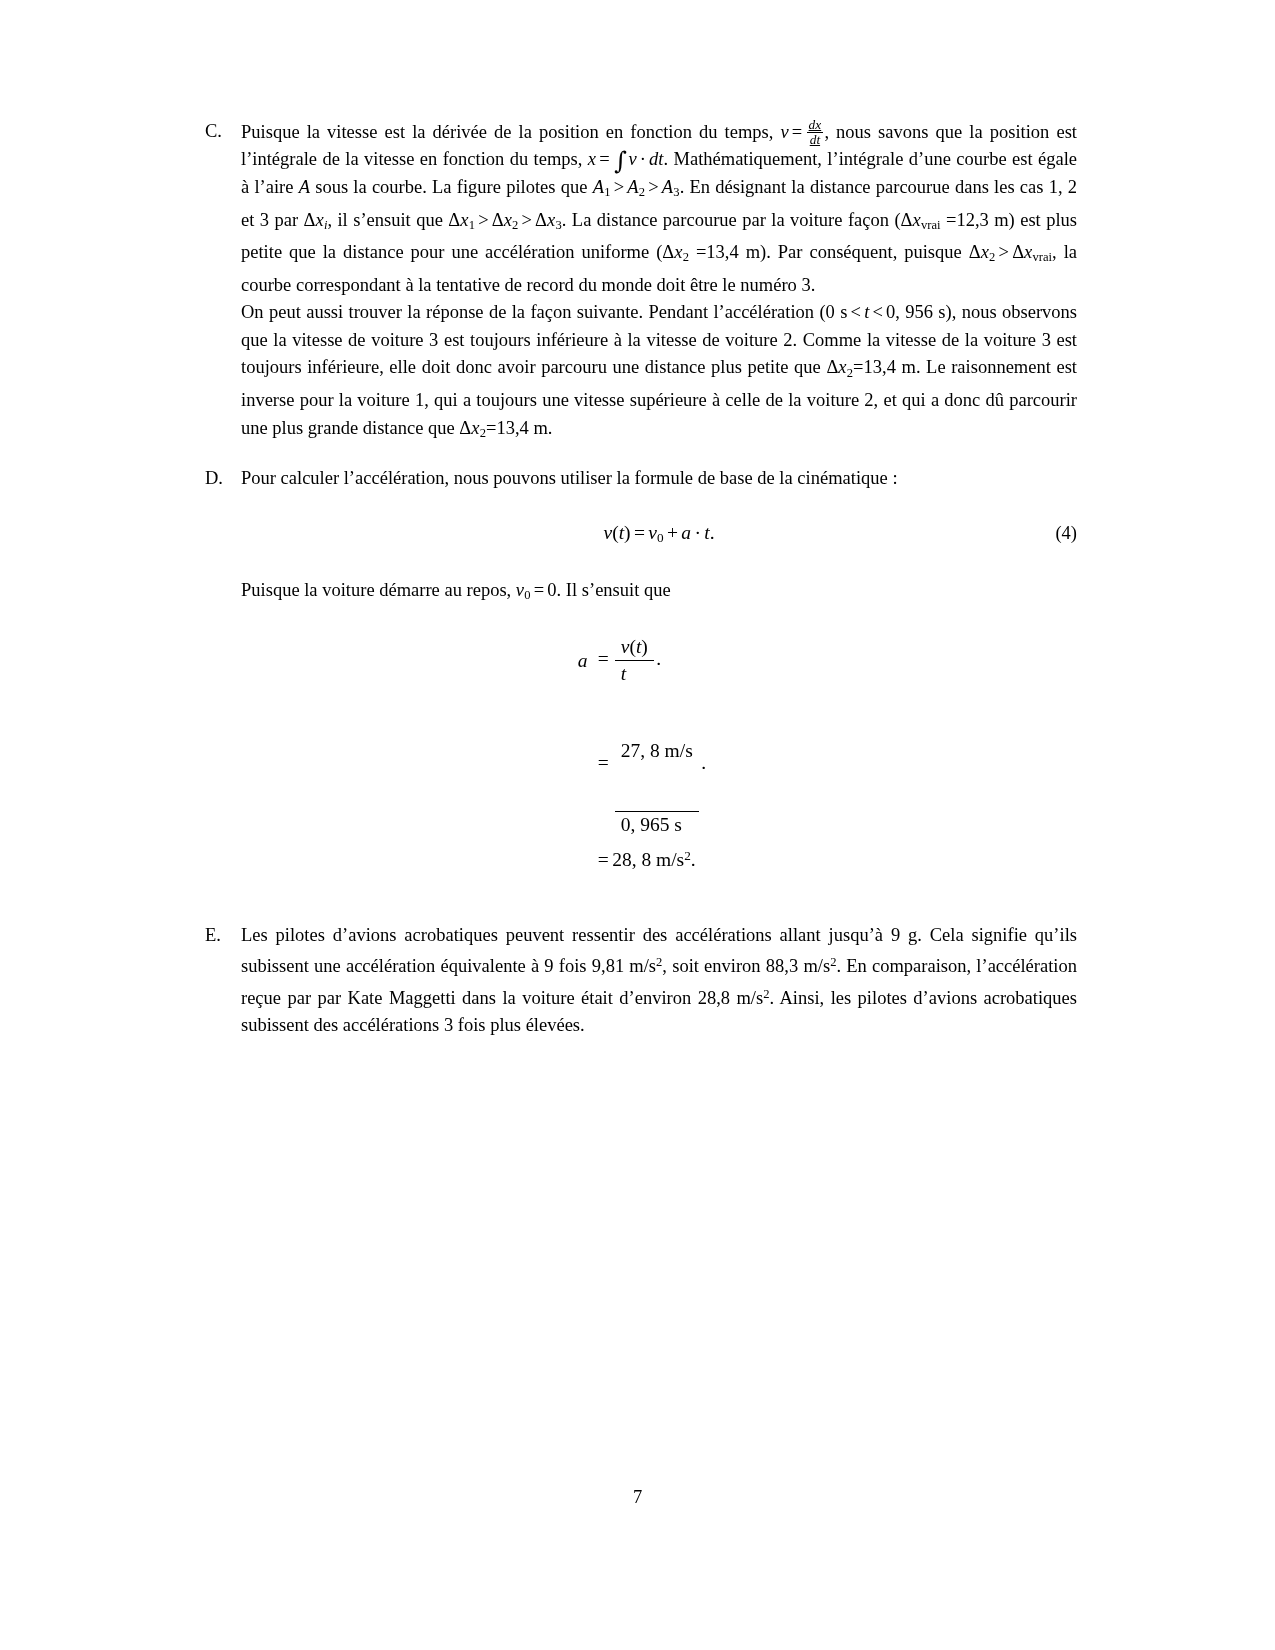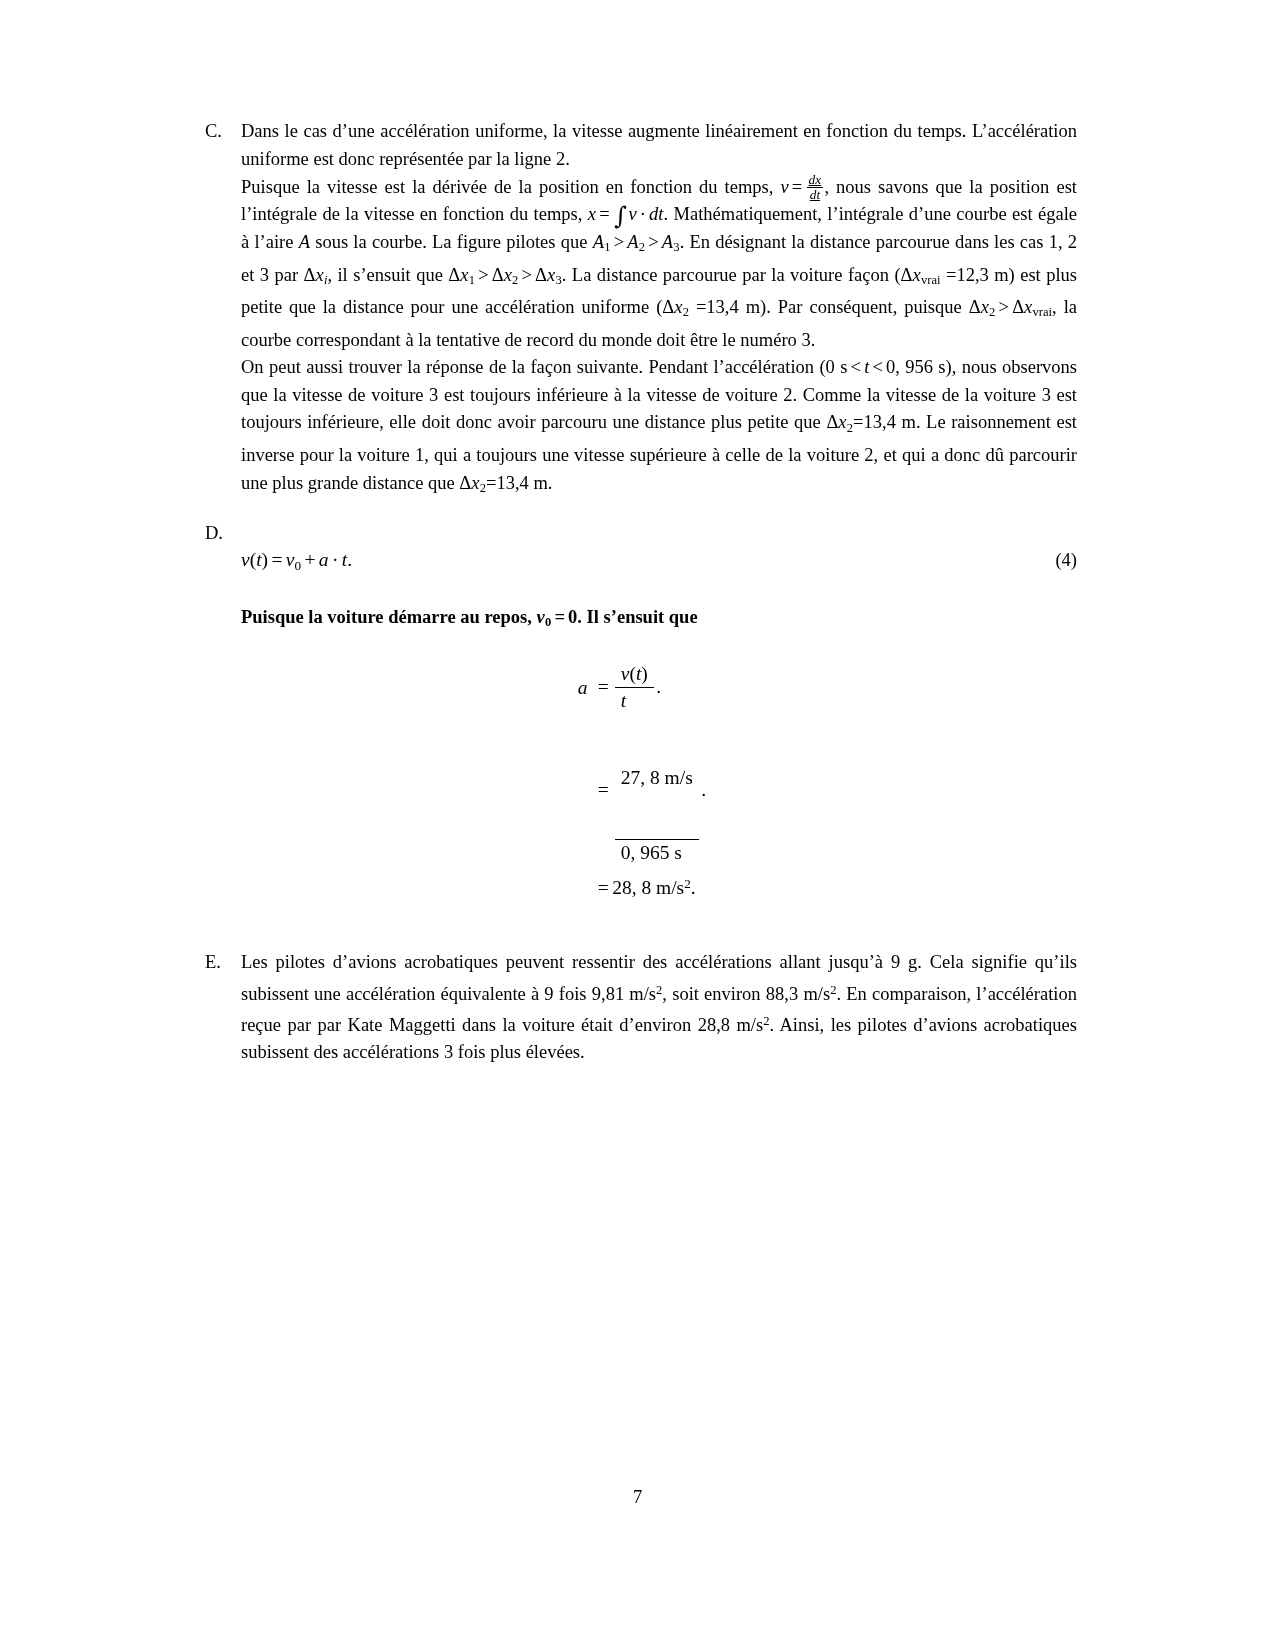--- a/index.html
+++ b/index.html
@@ -133,20 +133,21 @@
 
   
   .eq-block {
     position: relative;
     margin: 26px 0 24px 0;
     height: 34px;
   }
   .eq-center {
     position: absolute;
     left: 0; right: 0;
+    text-align: center;
     font-size: 19.5px;
   }
   .eq-number {
     position: absolute;
     right: 0;
     top: 1px;
     font-size: 18.5px;
     font-style: normal;
   }
 
@@ -173,21 +174,20 @@
   .align-rhs {
     text-align: left;
     padding-left: 0.18em;
     white-space: nowrap;
   }
 
   .spacer-para {
     font-size: 18.5px;
     line-height: 27.5px;
     margin: 0 0 0 0;
-    font-weight: bold;
   }
 
   
   .folio {
     position: absolute;
     left: 0;
     right: 0;
     top: 1487px;
     text-align: center;
     font-size: 18.5px;
@@ -196,23 +196,20 @@
 </head>
 <body>
 
 <div class="page">
   <div class="content">
 
     <div class="item">
       <div class="item-label">C.</div>
       <div class="item-body">
 
-        <p class="para">
-          <span>Dans le cas d’une accélération uniforme, la vitesse augmente linéairement en fonction du temps. L’accélération uniforme est donc représentée par la ligne 2.</span>
-        </p>
 
         <p class="para">
           <span>Puisque la vitesse est la dérivée de la position en fonction du temps,</span>
           <span class="math"><span>v</span><span class="op">=</span><span class="ifrac"><span class="num">dx</span><span class="den">dt</span></span></span><span>, nous savons que la position est l’intégrale de la vitesse en fonction du temps,</span>
           <span class="math"><span>x</span><span class="op">=</span><span class="intsym">∫</span><span>v</span><span class="op">·</span><span>dt</span></span><span>. Mathématiquement, l’intégrale d’une courbe est égale à l’aire</span>
           <span class="math">A</span>
           <span>sous la courbe. La figure pilotes que</span>
           <span class="math">A<sub class="ms">1</sub><span class="op">&gt;</span>A<sub class="ms">2</sub><span class="op">&gt;</span>A<sub class="ms">3</sub></span><span>. En désignant la distance parcourue dans les cas 1, 2 et 3 par</span>
           <span class="math"><span class="delta">Δ</span>x<sub class="mi">i</sub></span><span>, il s’ensuit que</span>
           <span class="math"><span class="delta">Δ</span>x<sub class="ms">1</sub><span class="op">&gt;</span><span class="delta">Δ</span>x<sub class="ms">2</sub><span class="op">&gt;</span><span class="delta">Δ</span>x<sub class="ms">3</sub></span><span>. La distance parcourue par la voiture façon (</span><span class="math"><span class="delta">Δ</span>x<sub class="ms">vrai</sub></span>
@@ -227,20 +224,23 @@
           <span class="math"><span class="delta">Δ</span>x<sub class="ms">2</sub></span><span>=13,4 m.</span>
         </p>
 
       </div>
     </div>
 
     <div class="item">
       <div class="item-label">D.</div>
       <div class="item-body">
 
+        <p class="para">
+          <span>Pour calculer l’accélération, nous pouvons utiliser la formule de base de la cinématique :</span>
+        </p>
 
         <div class="eq-block">
           <div class="eq-center">
             <span class="math"><span>v</span><span class="opnr">(</span><span>t</span><span class="opnr">)</span><span class="op">=</span><span>v</span><sub class="ms">0</sub><span class="op">+</span><span>a</span><span class="op">·</span><span>t</span><span class="opnr">.</span></span>
           </div>
           <div class="eq-number">(4)</div>
         </div>
 
         <p class="para spacer-para">
           <span>Puisque la voiture démarre au repos,</span>

